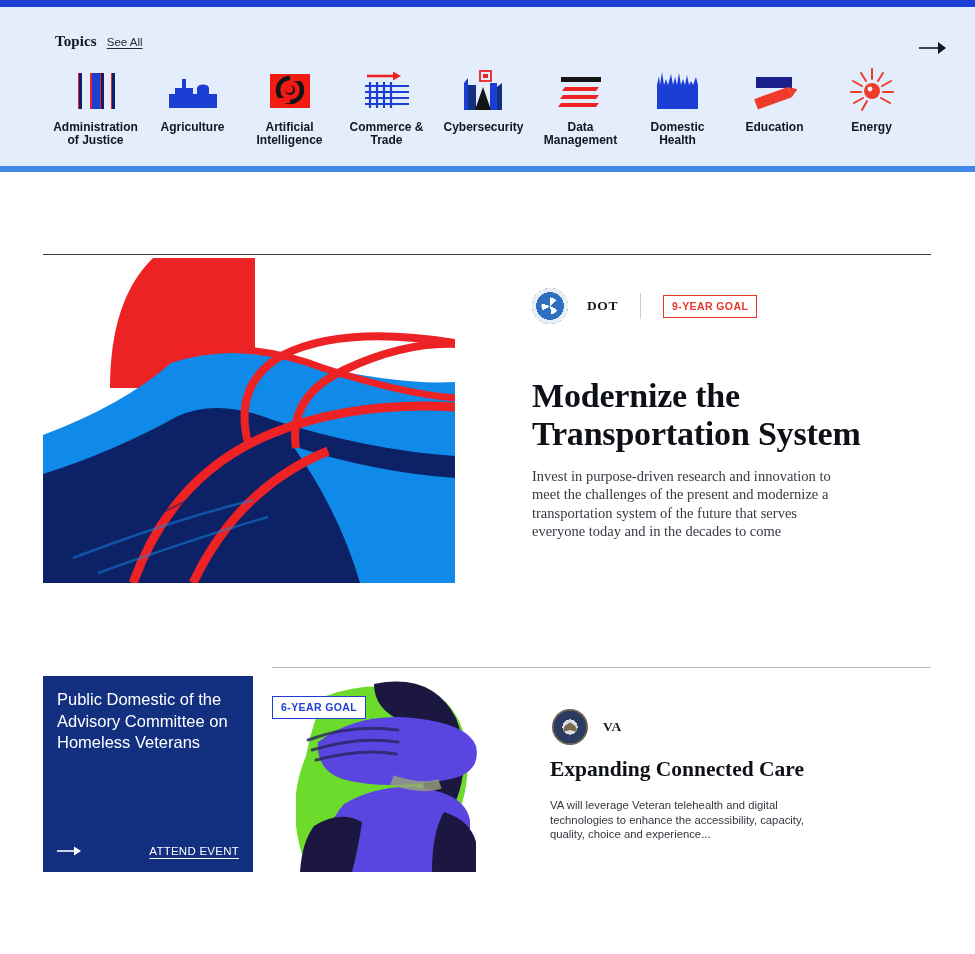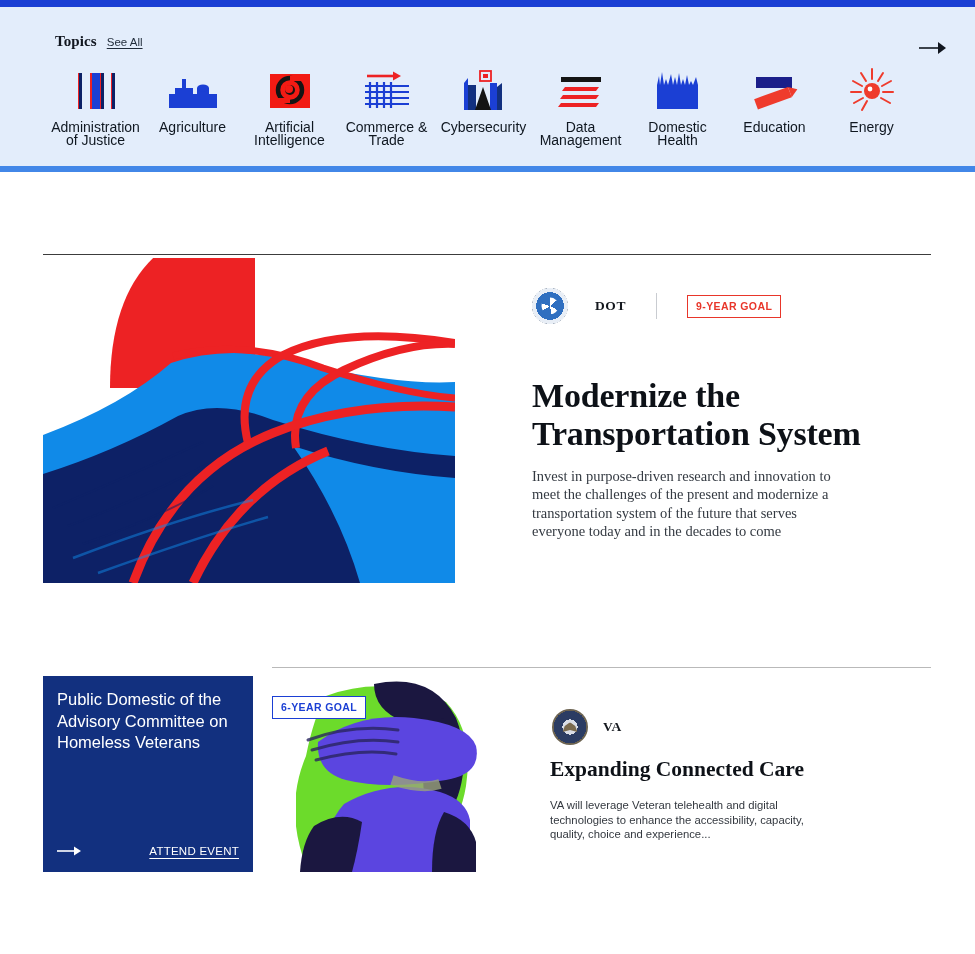--- a/index.html
+++ b/index.html
@@ -68,23 +68,23 @@
   }
   .topic .ico {
     height: 46px;
     width: 60px;
     display: flex;
     align-items: flex-end;
     justify-content: center;
     margin-bottom: 10px;
   }
   .topic .lbl {
-    font-size: 14px;
+    font-size: 12px;
     line-height: 13px;
-    font-weight: 400;
+    font-weight: 700;
     color: #0f1720;
     text-align: center;
     max-width: 92px;
   }
 
   
   #rule-1 {
     position: absolute;
     left: 43px; top: 254px;
     width: 888px;
@@ -98,21 +98,21 @@
     overflow: hidden;
     background: #ffffff;
   }
   #dot-art svg { display:block; }
 
   #dot-meta {
     position: absolute;
     left: 532px; top: 288px;
     display: flex;
     align-items: center;
-    gap: 12px;
+    gap: 4px;
   }
   .seal {
     width: 36px; height: 36px;
     border-radius: 50%;
     flex: 0 0 36px;
   }
   #dot-seal {
     background:
       radial-gradient(circle at 50% 50%, #2f6fc0 0 54%, #e8eef6 54% 70%, #8d9bad 70% 100%);
     position: relative;

